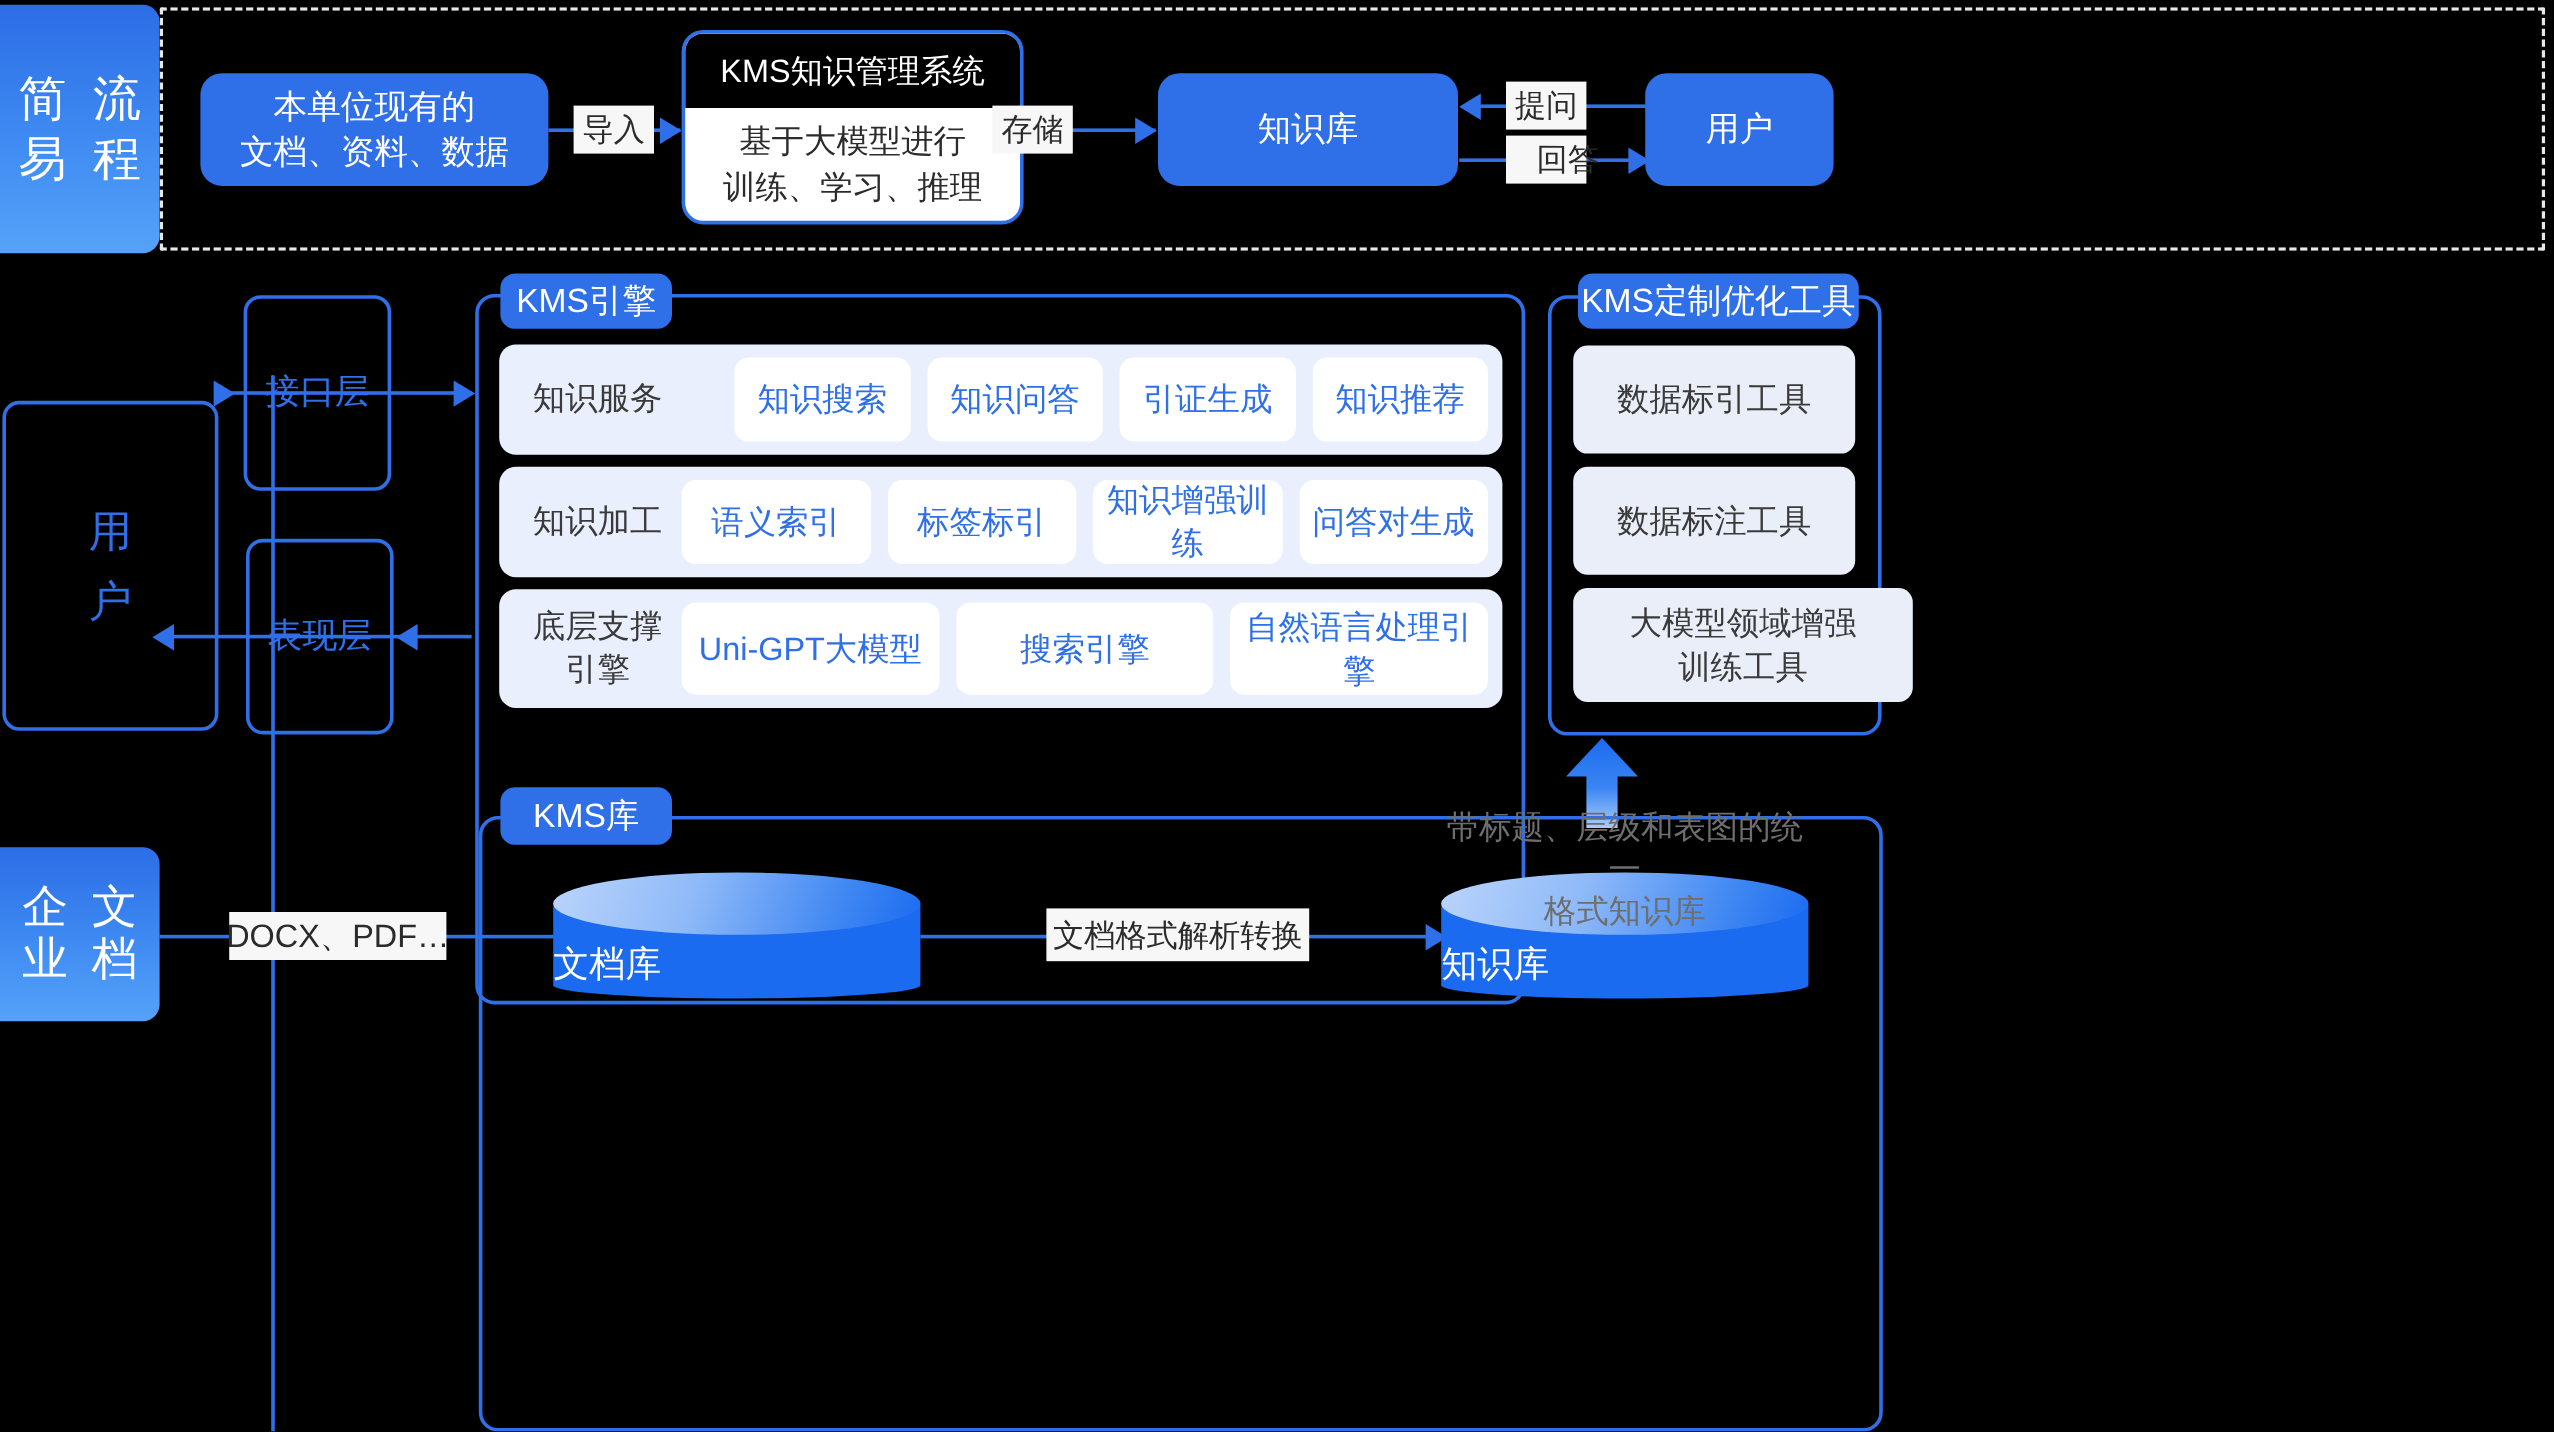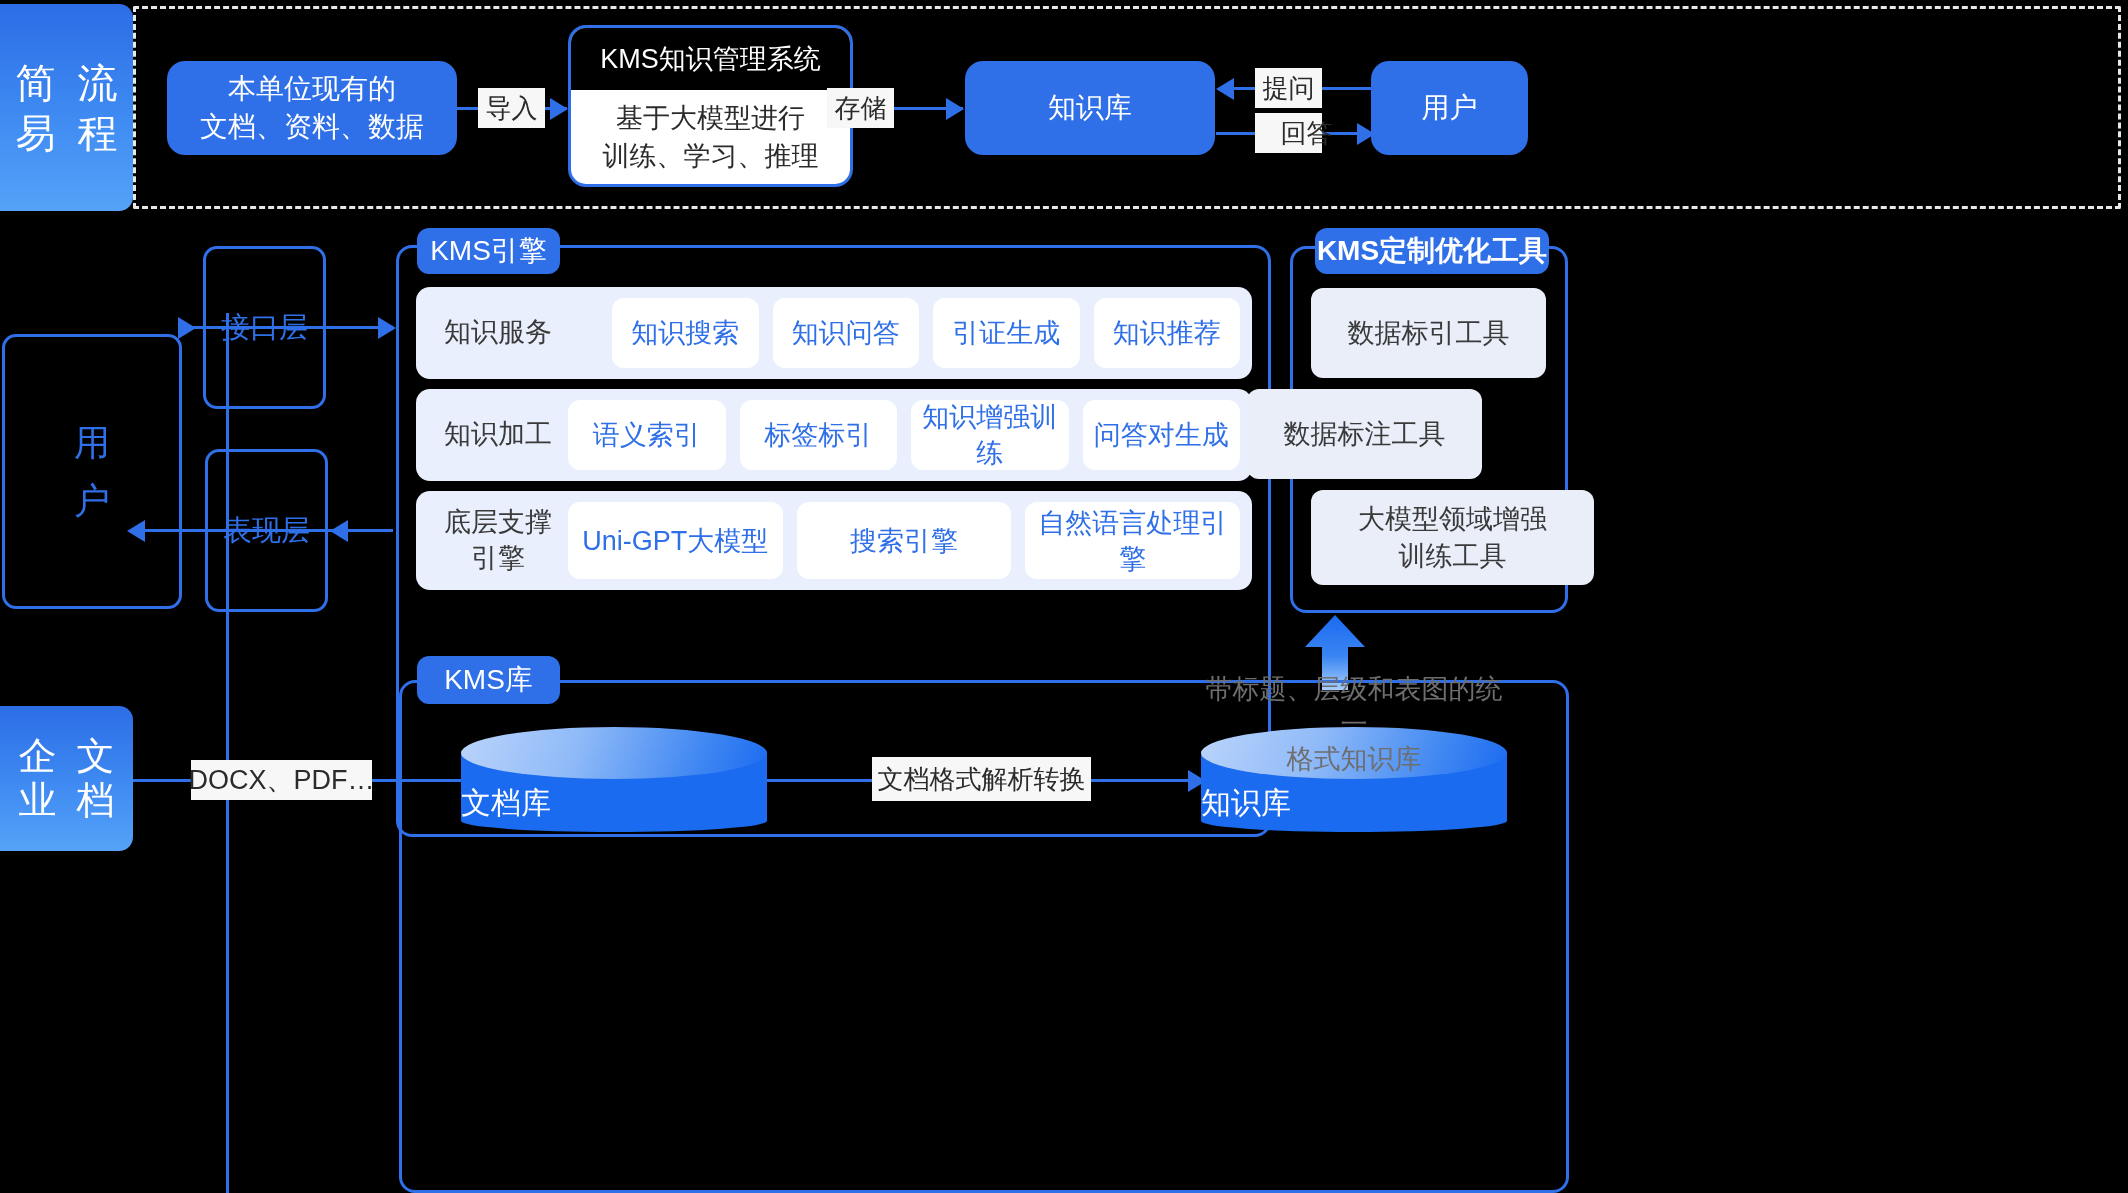--- a/index.html
+++ b/index.html
@@ -341,26 +341,26 @@
       <span>引擎</span>
     </div>
     <div class="cells" style="height:77px;">
       <div class="eng-cell">Uni-GPT大模型</div>
       <div class="eng-cell">搜索引擎</div>
       <div class="eng-cell">自然语言处理引擎</div>
     </div>
   </div>
 
   <div class="frame" style="left:1290px; top:246px; width:278px; height:367px;"></div>
-  <div class="frame-label" style="left:1315px; top:228px; width:234px; height:46px;font-weight:bold;">KMS定制优化工具</div>
+  <div class="frame-label" style="left:1315px; top:228px; width:234px; height:46px;">KMS定制优化工具</div>
 
   <div class="tool-card" style="left:1311px; top:288px; width:235px; height:90px;">
     <span>数据标引工具</span>
   </div>
-  <div class="tool-card" style="left:1247px; top:389px; width:235px; height:90px;">
+  <div class="tool-card" style="left:1311px; top:389px; width:235px; height:90px;">
     <span>数据标注工具</span>
   </div>
   <div class="tool-card" style="left:1311px; top:490px; width:283px; height:95px;">
     <div>
       <div>大模型领域增强</div>
       <div>训练工具</div>
     </div>
   </div>
 
   <div class="up-arrow" style="left:1305px; top:615px; width:60px; height:75px;">

